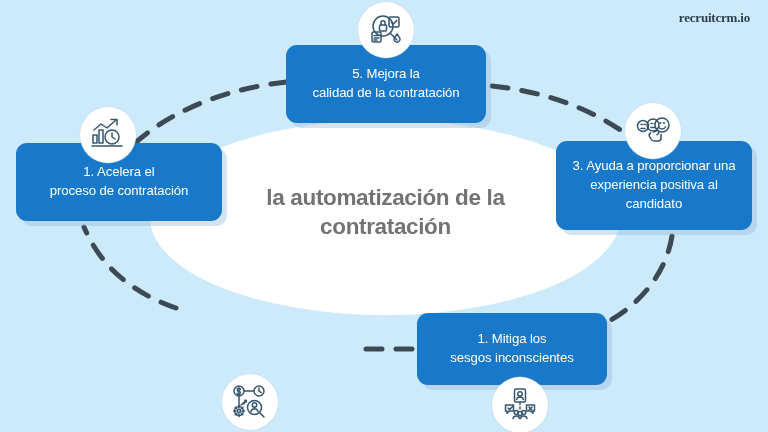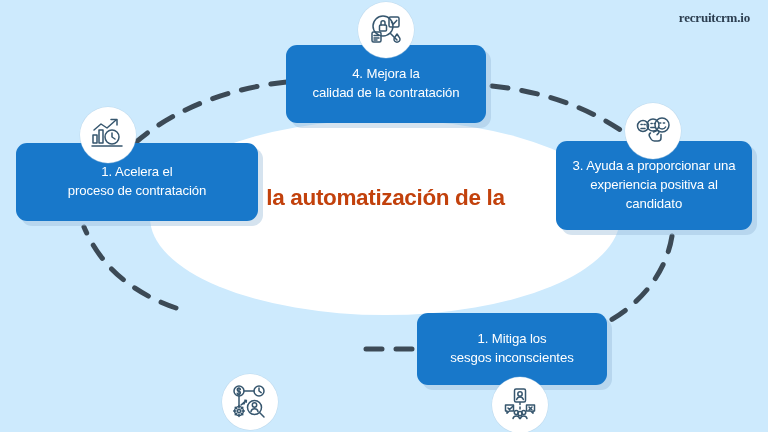--- a/index.html
+++ b/index.html
@@ -63,21 +63,21 @@
     text-align: center;
     line-height: 1.30;
   }
   .title-line {
     font-size: 22.5px;
     font-weight: bold;
     letter-spacing: -0.35px;
     white-space: nowrap;
   }
   .title-dark { color: #3c4a56; }
-  .title-blue { color: #c2410c; }
+  .title-blue { color: #737373; }
 
   
   .box {
     position: absolute;
     box-sizing: border-box;
     background: #1878ca;
     border-radius: 11px;
     color: #ffffff;
     display: flex;
     align-items: center;
@@ -86,21 +86,21 @@
     box-shadow: 5px 5px 0 0 rgba(150, 185, 215, 0.40);
     padding: 4px 2px;
   }
   .box-text {
     font-size: 13.2px;
     line-height: 1.42;
     letter-spacing: -0.1px;
     white-space: pre-line;
   }
 
-  #box1 { left: 16px;  top: 143px; width: 242px; height: 78px; z-index: 5; }
+  #box1 { left: 16px;  top: 143px; width: 206px; height: 78px; z-index: 5; }
   #box2 { left: 286px; top: 45px;  width: 200px; height: 78px; z-index: 5; }
   #box3 { left: 556px; top: 141px; width: 196px; height: 89px; z-index: 5; }
   #box4 { left: 417px; top: 313px; width: 190px; height: 72px; z-index: 5; }
   #box5 { left: 156px; top: 310px; width: 196px; height: 72px; z-index: 5; }
 
   
   .badge {
     position: absolute;
     width: 56px;
     height: 56px;
@@ -137,40 +137,41 @@
 
     <path d="M 412 349 L 358 349" fill="none" stroke="#3c4a56" stroke-width="5" stroke-linecap="round" stroke-dasharray="16 14"></path>
 
     <path d="M 176 308 C 130 292 100 265 84 227" fill="none" stroke="#3c4a56" stroke-width="5" stroke-linecap="round" stroke-dasharray="16 14"></path>
   </svg>
 
   <div class="logo">recruitcrm.io</div>
 
   <div class="title-wrap">
     <div class="title-line title-blue">la automatización de la</div>
+    <div class="title-line title-blue">contratación</div>
   </div>
 
   <div class="box" id="box1">
     <span class="box-text">1. Acelera el
 proceso de contratación</span>
   </div>
   <div class="badge" id="badge1">
     <svg width="40" height="40" viewBox="0 0 40 40" fill="none" stroke="#36566e" stroke-width="1.5" stroke-linecap="round" stroke-linejoin="round">
       <path d="M4 31 H34"></path>
       <path d="M5 28 V20 H9 V28 Z"></path>
       <path d="M11 28 V15 H15 V28 Z"></path>
       <path d="M6 15 L13 9 L19 13 L28 5"></path>
       <path d="M23 4.5 H29 V10"></path>
       <circle cx="24" cy="22" r="7"></circle>
       <path d="M24 18 V22 L27 24"></path>
     </svg>
   </div>
 
   <div class="box" id="box2">
-    <span class="box-text">4. Mejora la
+    <span class="box-text">5. Mejora la
 calidad de la contratación</span>
   </div>
   <div class="badge" id="badge2">
     <svg width="40" height="40" viewBox="0 0 40 40" fill="none" stroke="#36566e" stroke-width="1.5" stroke-linecap="round" stroke-linejoin="round">
       <circle cx="17" cy="16" r="10"></circle>
       <path d="M24.5 23.5 L31 30"></path>
       <rect x="13.5" y="15" width="7" height="6" rx="1"></rect>
       <path d="M15 15 v-2.2 a2 2 0 0 1 4 0 V15"></path>
       <rect x="23" y="7" width="10" height="10" rx="1.5"></rect>
       <path d="M25.5 12 l2 2 l3.2 -3.6"></path>

